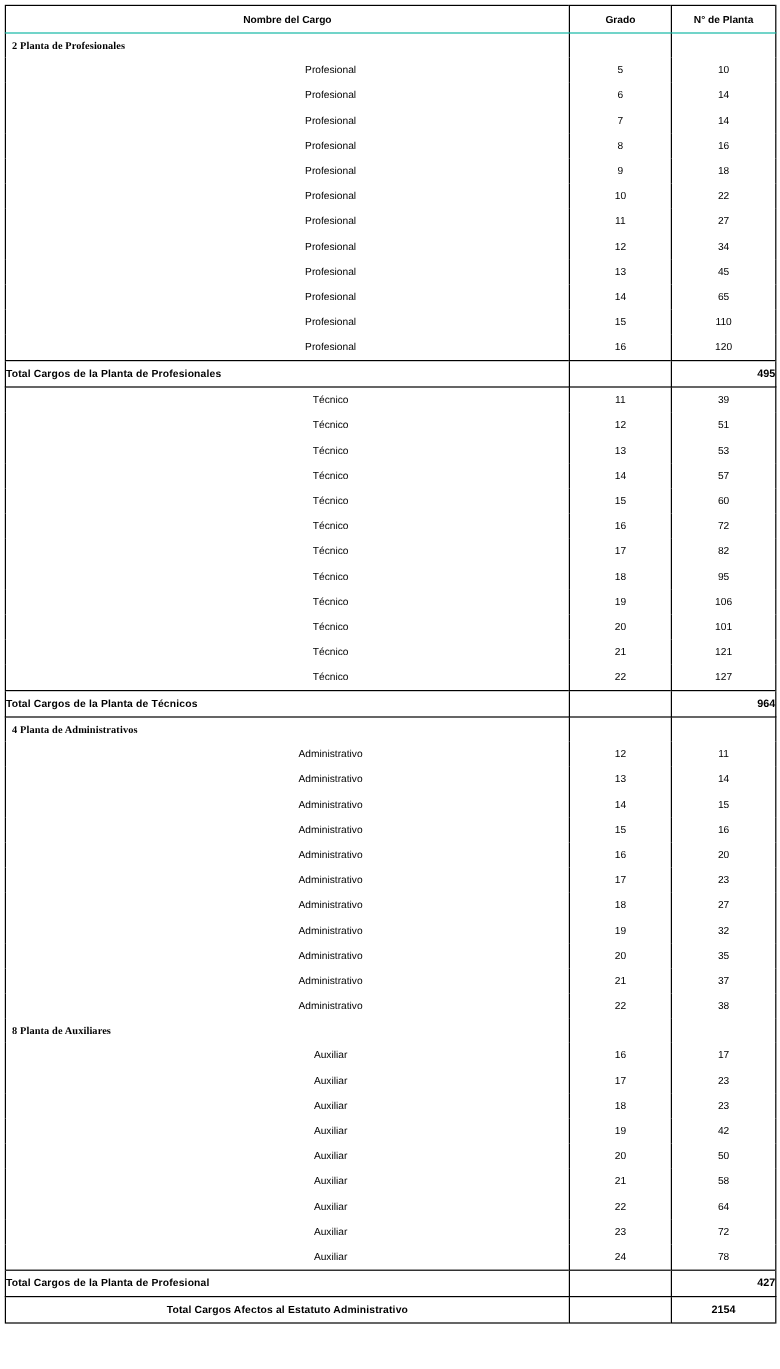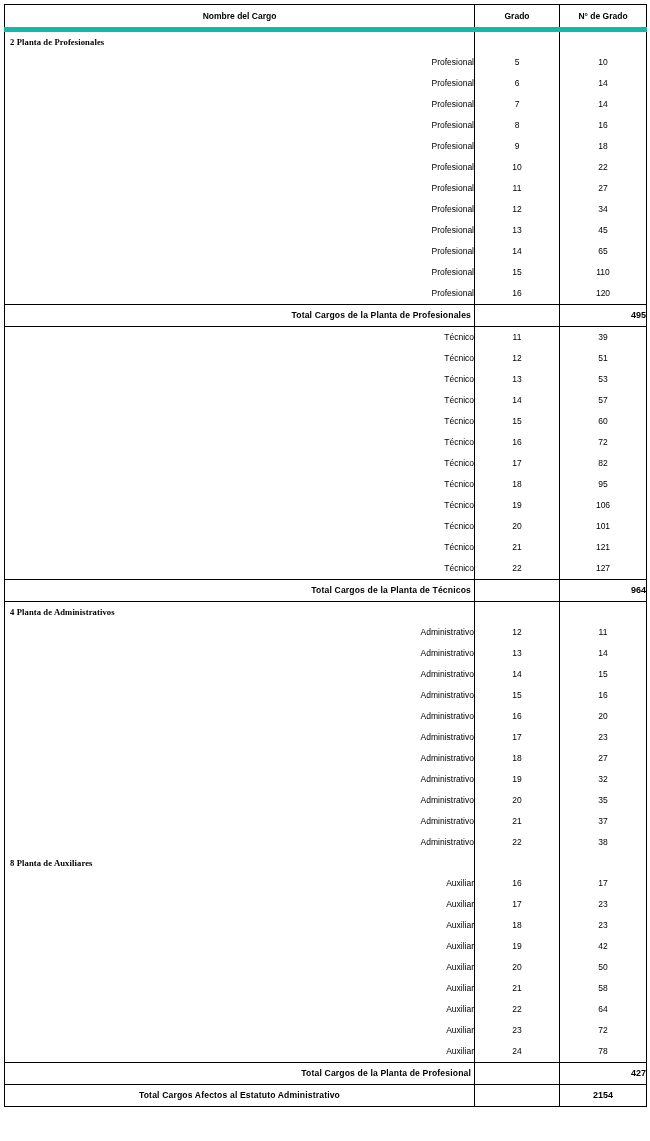--- a/index.html
+++ b/index.html
@@ -32,21 +32,21 @@
     border-right: 1px solid #000000;
     font-size: 8.5px;
     line-height: 1;
     padding: 0;
     vertical-align: middle;
   }
   thead th {
     height: 22px;
     font-weight: bold;
     text-align: center;
-    border-bottom: 5px solid #14b8a6;
+    border-bottom: 1px solid #14b8a6;
     font-size: 9px;
   }
   
   tr.section td {
     height: 20px;
     font-weight: bold;
     font-size: 8.6px;
     font-family: Liberation Serif, serif;
   }
   tr.section td.name {
@@ -56,36 +56,36 @@
   }
   tr.section td.num,
   tr.section td.blank {
     text-align: center;
   }
   
   tr.item td {
     height: 21px;
   }
   tr.item td.name {
-    text-align: right;
+    text-align: center;
     padding-left: 72px;
   }
   tr.item td.grade,
   tr.item td.count {
     text-align: center;
   }
   
   tr.total td {
     height: 21px;
     font-weight: bold;
     border-top: 1px solid #000000;
     border-bottom: 1px solid #000000;
   }
   tr.total td.name {
-    text-align: right;
+    text-align: left;
     padding-right: 3px;
     font-size: 8.6px;
     letter-spacing: .15px;
     margin-left: 48px;
   }
   tr.total td.grade { text-align: center; }
   tr.total td.count { text-align: right; font-size: 9px; }
 
   tr.grand td {
     height: 21px;
@@ -107,21 +107,21 @@
   <table class="staff">
     <colgroup>
       <col class="c-name">
       <col class="c-grade">
       <col class="c-count">
     </colgroup>
     <thead>
       <tr>
         <th class="name">Nombre del Cargo</th>
         <th class="grade">Grado</th>
-        <th class="count">N° de Grado</th>
+        <th class="count">N° de Planta</th>
       </tr>
     </thead>
     <tbody id="table-body">
         <tr class="section">
           <td class="name">2  Planta de Profesionales</td>
           <td class="blank"></td>
           <td class="blank"></td>
         </tr>
         <tr class="item">
           <td class="name">Profesional</td>

